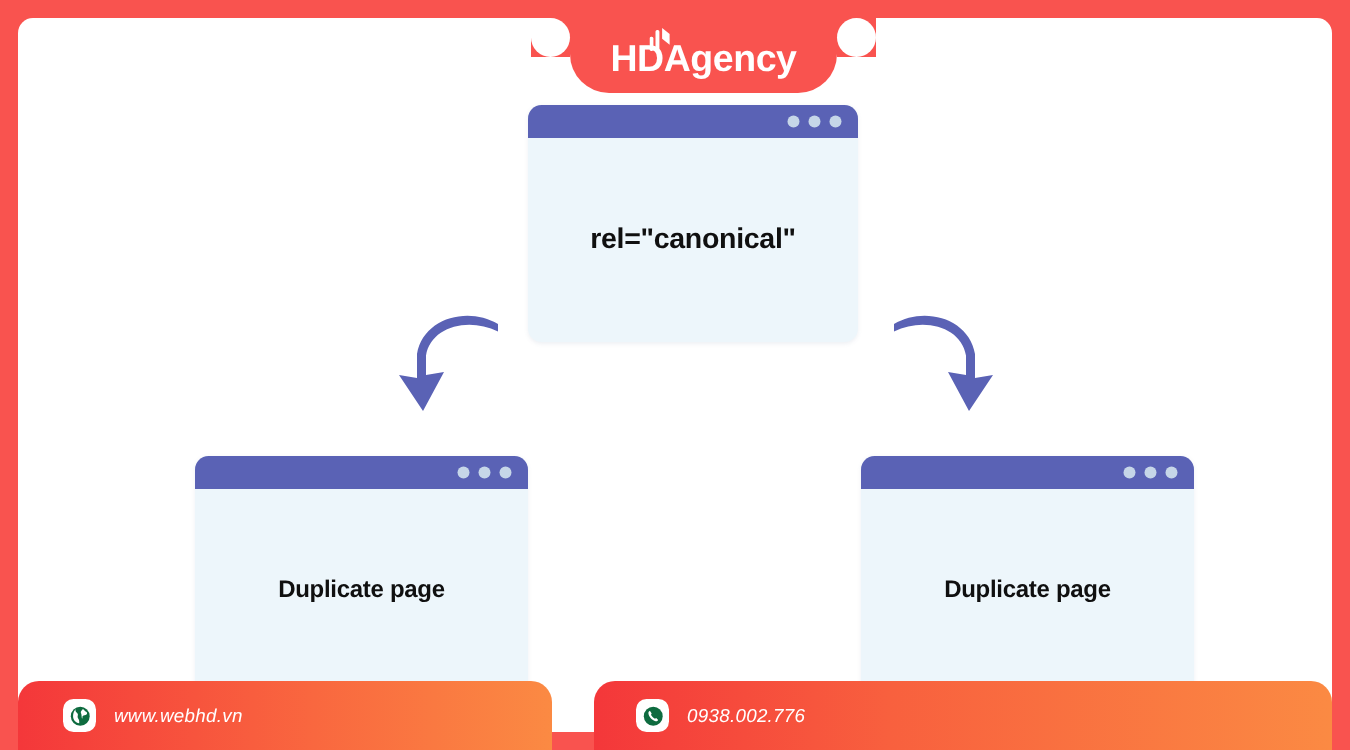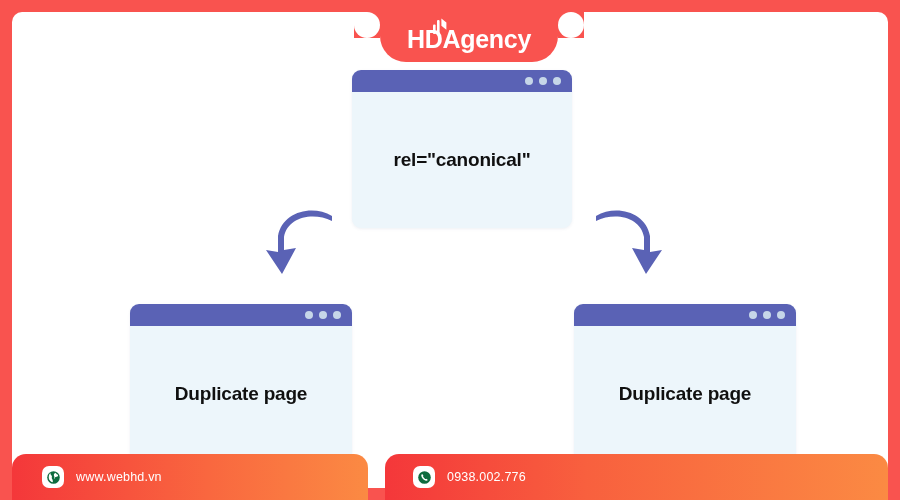--- a/index.html
+++ b/index.html
@@ -111,21 +111,21 @@
     background: #c6d6e8;
     margin-left: 6px;
   }
   .window .body {
     height: calc(100% - 22px);
     display: flex;
     align-items: center;
     justify-content: center;
   }
   .window .label {
-    font-size: 19px;
+    font-size: 16px;
     font-weight: 700;
     color: #101010;
     letter-spacing: -0.2px;
     text-align: center;
     padding: 0 10px;
     white-space: nowrap;
   }
 
   #win-canonical { left: 340px; top: 58px;  width: 220px; height: 158px; }
   #win-canonical .label { font-size: 19px; }
@@ -140,38 +140,39 @@
   #arrow-left  { left: 244px; top: 188px; width: 92px; height: 84px; }
   #arrow-right { left: 568px; top: 188px; width: 92px; height: 84px; }
 
   
   #footer {
     position: absolute;
     left: 0;
     right: 0;
     bottom: 0;
     height: 46px;
+    font-style: italic;
   }
   .fbar {
     position: absolute;
     bottom: 0;
     height: 46px;
     border-top-left-radius: 14px;
     border-top-right-radius: 14px;
     display: flex;
     align-items: center;
     overflow: hidden;
   }
   #fbar-left {
     left: 12px;
     width: 356px;
     background: linear-gradient(90deg, #f4373a 0%, #f9673f 55%, #fb8a43 100%);
   }
   #fbar-right {
-    left: 385px;
+    left: 396px;
     right: 12px;
     background: linear-gradient(90deg, #f4373a 0%, #f8603e 40%, #fb8a43 100%);
     gap: 44px;
   }
   .fitem {
     display: flex;
     align-items: center;
     white-space: nowrap;
   }
   .fitem .ficon {

